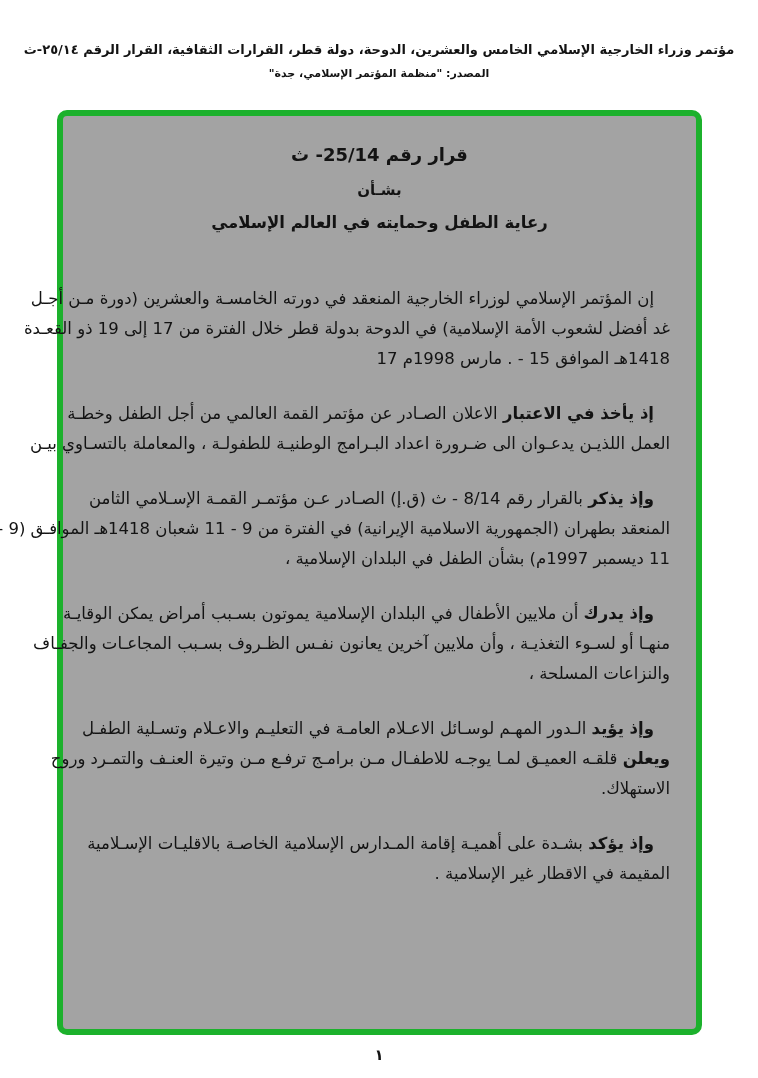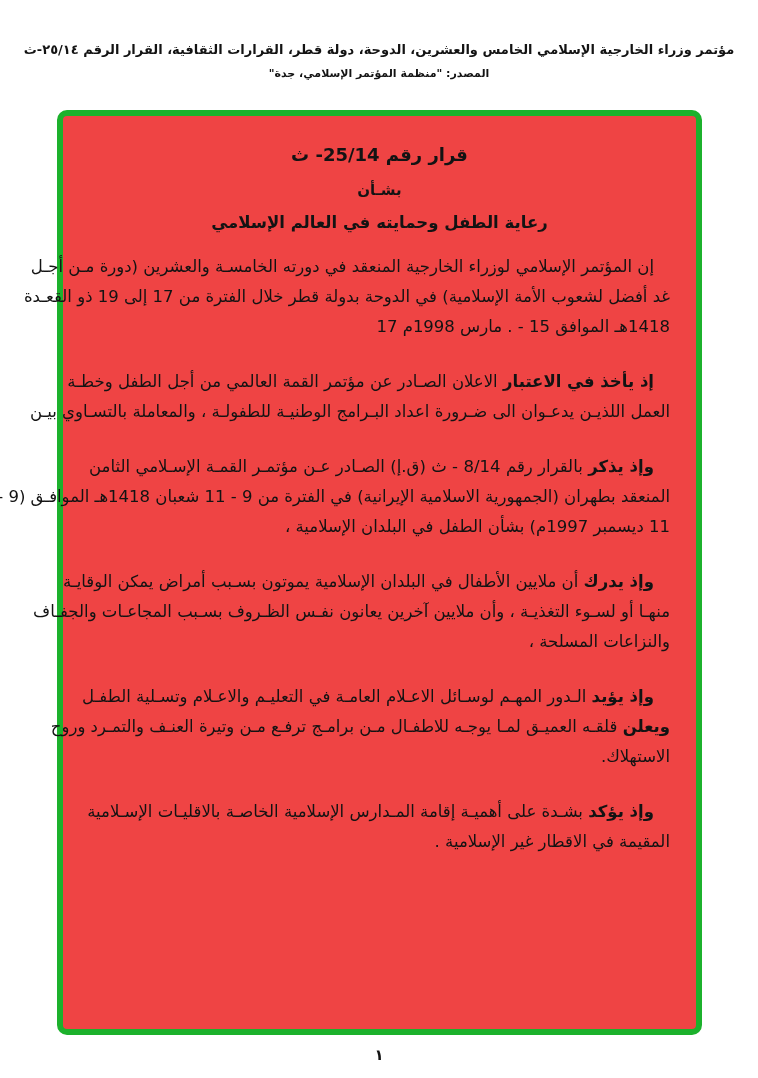--- a/index.html
+++ b/index.html
@@ -7,27 +7,27 @@
     width:758px;height:1078px;position:relative;overflow:hidden;
     font-family:"DejaVu Sans",sans-serif;color:#131313;
     -webkit-font-smoothing:antialiased;
   }
   .hdr{position:absolute;left:0;right:0;text-align:center;font-weight:bold;white-space:nowrap;}
   .hdr1{top:42px;font-size:13px;letter-spacing:0;}
   .hdr2{top:67px;font-size:11px;}
   .frame{
     position:absolute;left:57px;top:110px;width:645px;height:925px;
     box-sizing:border-box;border:6px solid #1cb12c;border-radius:10px;
-    background:#ef4444;padding:16px 26px 6px 26px;
+    background:#a3a3a3;padding:16px 26px 6px 26px;
   }
   .titleblock{text-align:center;margin-top:12px;}
   .t1{font-size:18px;font-weight:bold;}
   .t2{font-size:15px;font-weight:bold;margin-top:16px;letter-spacing:1px;}
   .t3{font-size:16.5px;font-weight:bold;margin-top:14px;}
-  .paras{margin-top:20px;font-size:16.5px;}
+  .paras{margin-top:52px;font-size:16.5px;}
   .para{margin-bottom:25px;}
   .line{
     direction:rtl;line-height:30px;height:30px;white-space:nowrap;
     text-align:justify;text-align-last:justify;
   }
   .line.first{text-indent:16px;}
   .line.last{text-align:right;text-align-last:right;}
   .b{font-weight:bold;}
   .pagenum{
     position:absolute;left:0;right:0;top:1046px;text-align:center;

